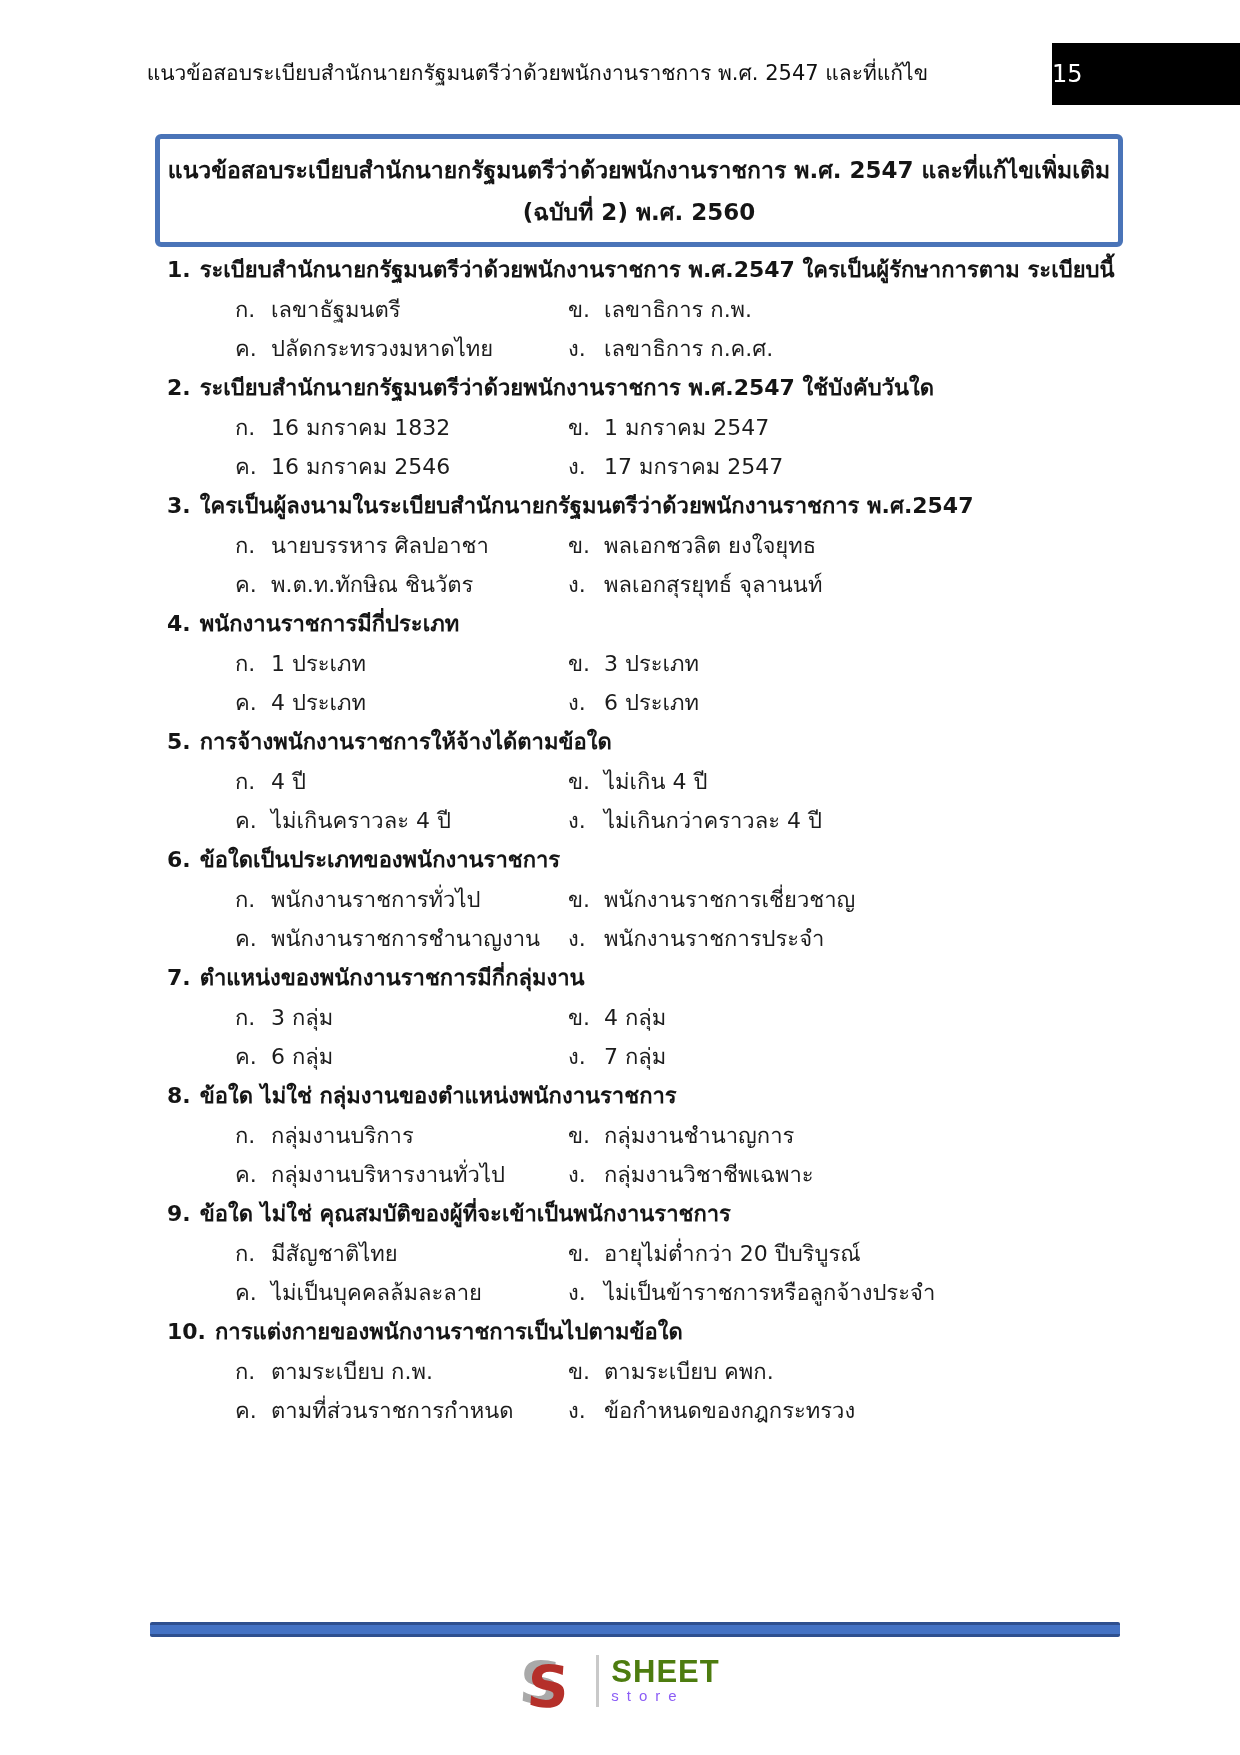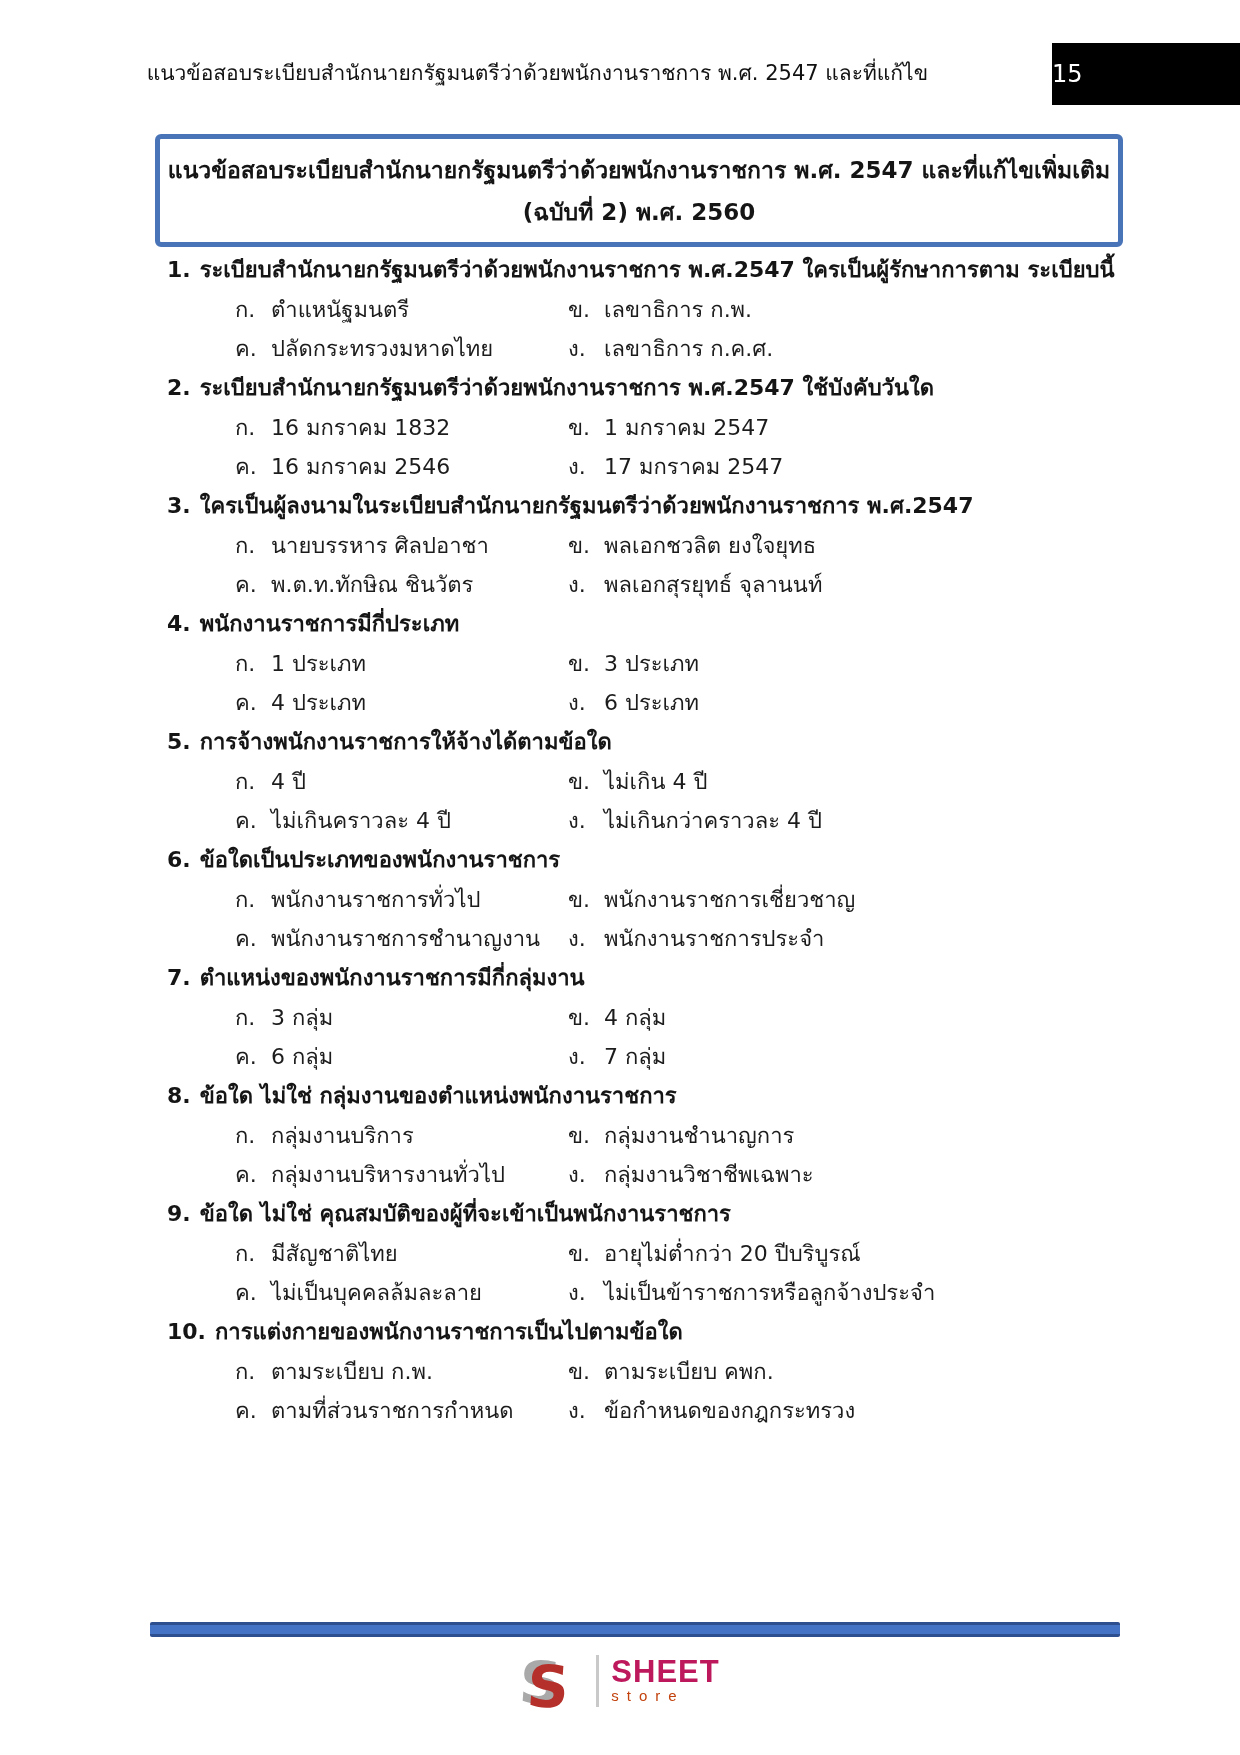--- a/index.html
+++ b/index.html
@@ -52,25 +52,25 @@
   }
   .logo{
     position:absolute;top:1645px;left:0;width:1240px;height:72px;
     display:flex;align-items:center;justify-content:center;gap:12px;
   }
   .logo-icon{width:64px;height:68px;flex:0 0 auto;}
   .logo-divider{width:3px;height:52px;background:#c9c9c9;}
   .logo-wordmark{display:flex;flex-direction:column;justify-content:center;}
   .logo-sheet{
     font-family:"Liberation Sans","DejaVu Sans",sans-serif;
-    font-size:31px;font-weight:700;color:#be185d;letter-spacing:1px;line-height:30px;
+    font-size:31px;font-weight:700;color:#4d7c0f;letter-spacing:1px;line-height:30px;
   }
   .logo-store{
     font-family:"Liberation Sans","DejaVu Sans",sans-serif;
-    font-size:15px;font-weight:400;color:#c2410c;letter-spacing:8px;line-height:18px;
+    font-size:15px;font-weight:400;color:#8b5cf6;letter-spacing:8px;line-height:18px;
   }
 </style>
 </head>
 <body>
 
 <div class="page">
 
   <div class="header-title">แนวข้อสอบระเบียบสำนักนายกรัฐมนตรีว่าด้วยพนักงานราชการ พ.ศ. 2547 และที่แก้ไข</div>
 
   <div class="page-number-box">
@@ -84,21 +84,21 @@
 
   <div class="questions" id="questions">
     <div class="question">
       <div class="q-heading">
         <span class="q-num">1.</span>
           <span class="q-text">ระเบียบสำนักนายกรัฐมนตรีว่าด้วยพนักงานราชการ พ.ศ.2547 ใครเป็นผู้รักษาการตาม ระเบียบนี้</span>
       </div>
       <div class="q-options">
         <div class="opt">
           <span class="opt-label">ก.</span>
-            <span class="opt-text">ตำแหนัฐมนตรี</span>
+            <span class="opt-text">เลขาธัฐมนตรี</span>
         </div>
         <div class="opt">
           <span class="opt-label">ข.</span>
             <span class="opt-text">เลขาธิการ ก.พ.</span>
         </div>
         <div class="opt">
           <span class="opt-label">ค.</span>
             <span class="opt-text">ปลัดกระทรวงมหาดไทย</span>
         </div>
         <div class="opt">

